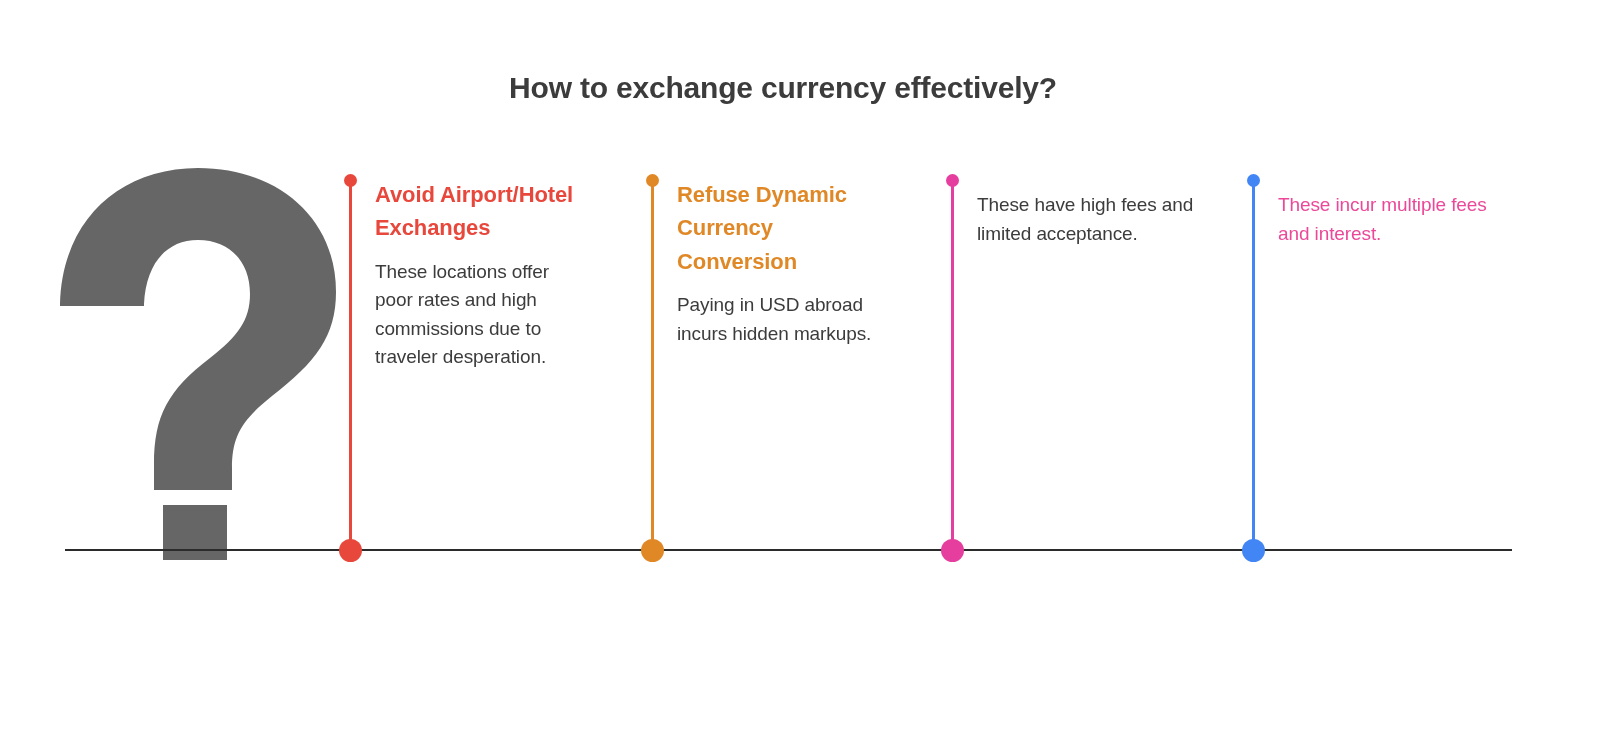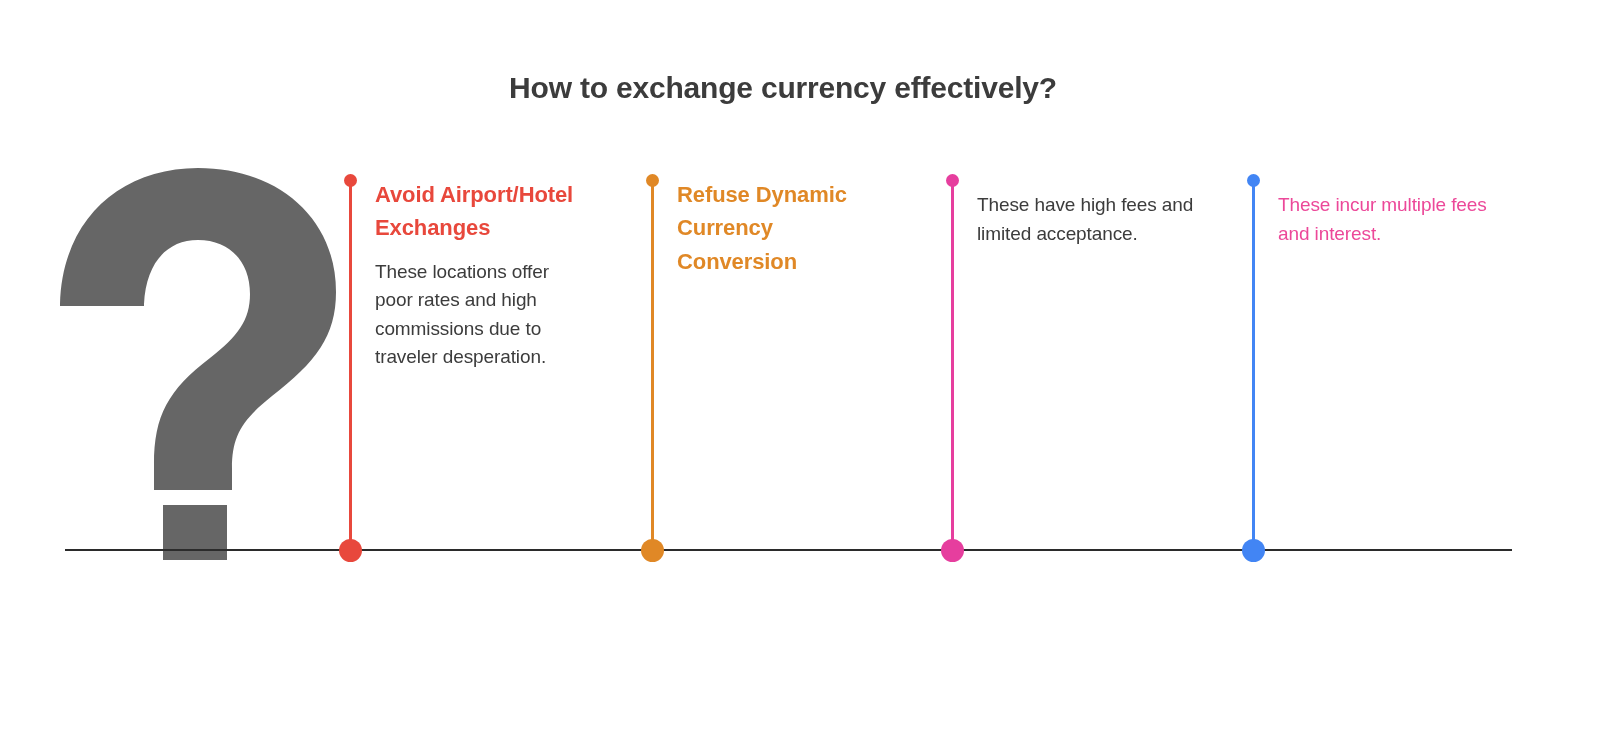--- a/index.html
+++ b/index.html
@@ -152,20 +152,21 @@
       <p class="m-body" style="color: rgb(60, 60, 60);">These locations offer poor rates and high commissions due to traveler desperation.</p>
     </div>
   </div>
 
   <div class="milestone" id="ms-1">
     <span class="dot-top" style="background: rgb(224, 136, 38);"></span>
     <span class="stem" style="background: rgb(224, 136, 38);"></span>
     <span class="dot-bottom" style="background: rgb(224, 136, 38);"></span>
     <div class="m-text">
       <p class="m-head" style="color: rgb(224, 136, 38);">Refuse Dynamic Currency Conversion</p>
+      <p class="m-body" style="color: rgb(60, 60, 60);">Paying in USD abroad incurs hidden markups.</p>
     </div>
   </div>
 
   <div class="milestone" id="ms-2">
     <span class="dot-top" style="background: rgb(230, 62, 158);"></span>
     <span class="stem" style="background: rgb(230, 62, 158);"></span>
     <span class="dot-bottom" style="background: rgb(230, 62, 158);"></span>
     <div class="m-text">
       <p class="m-body" style="color: rgb(60, 60, 60);">These have high fees and limited acceptance.</p>
     </div>

